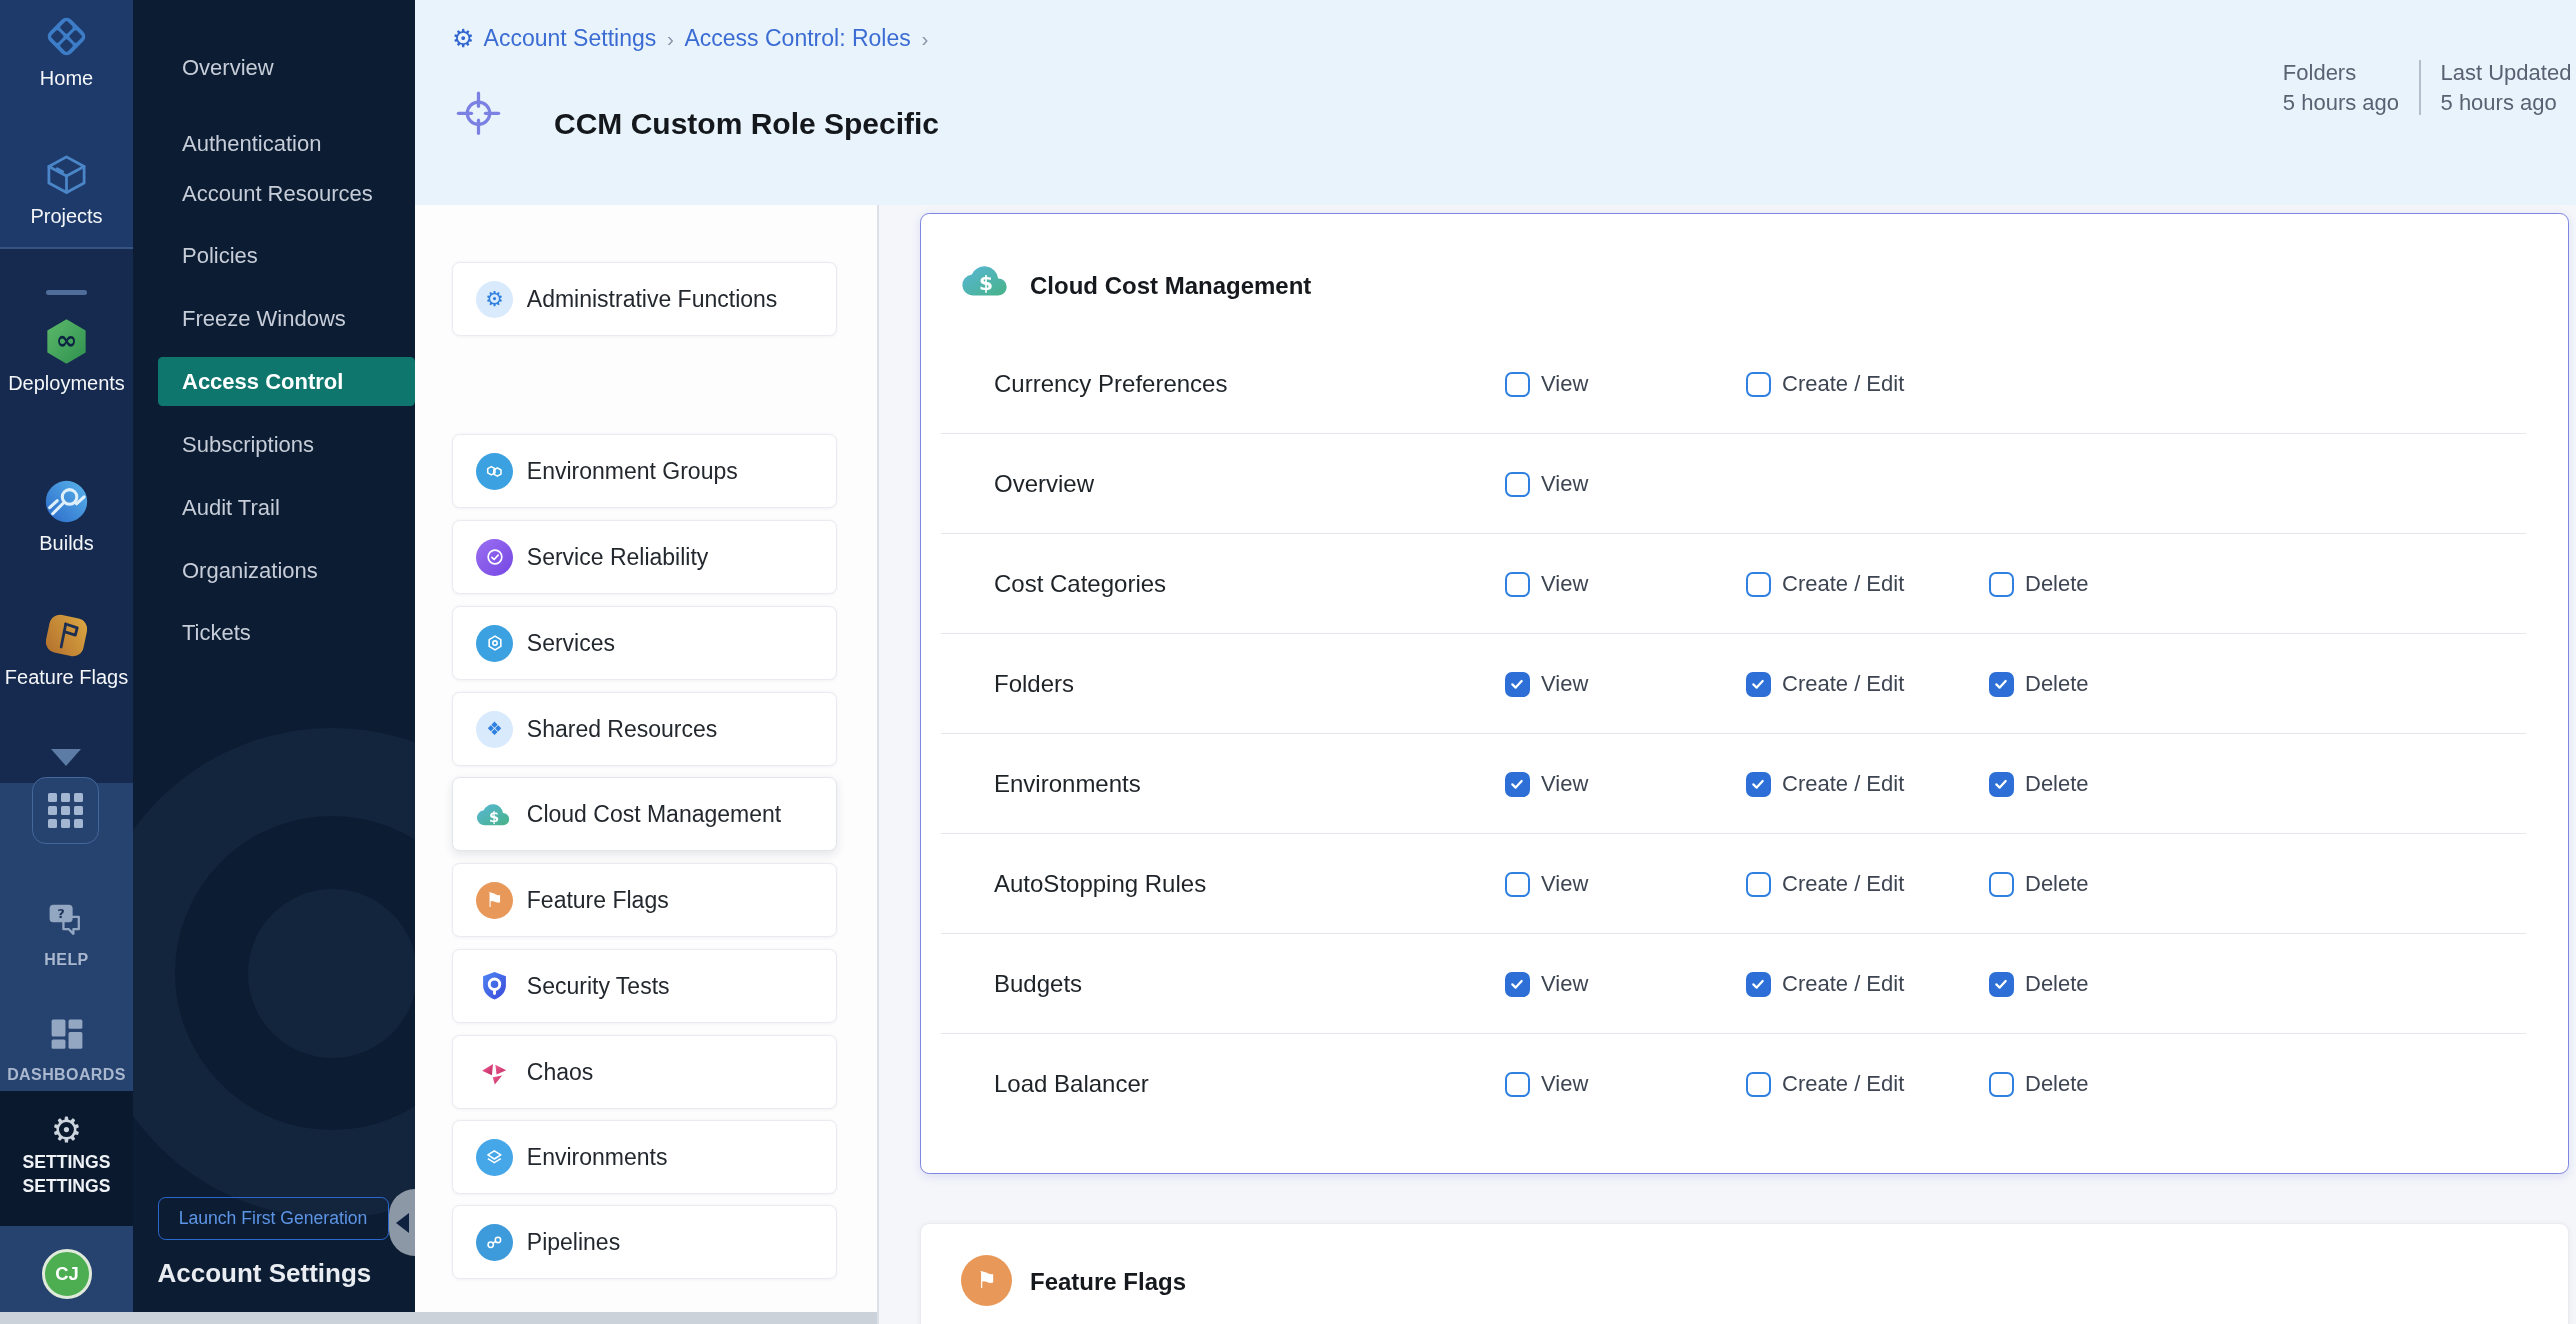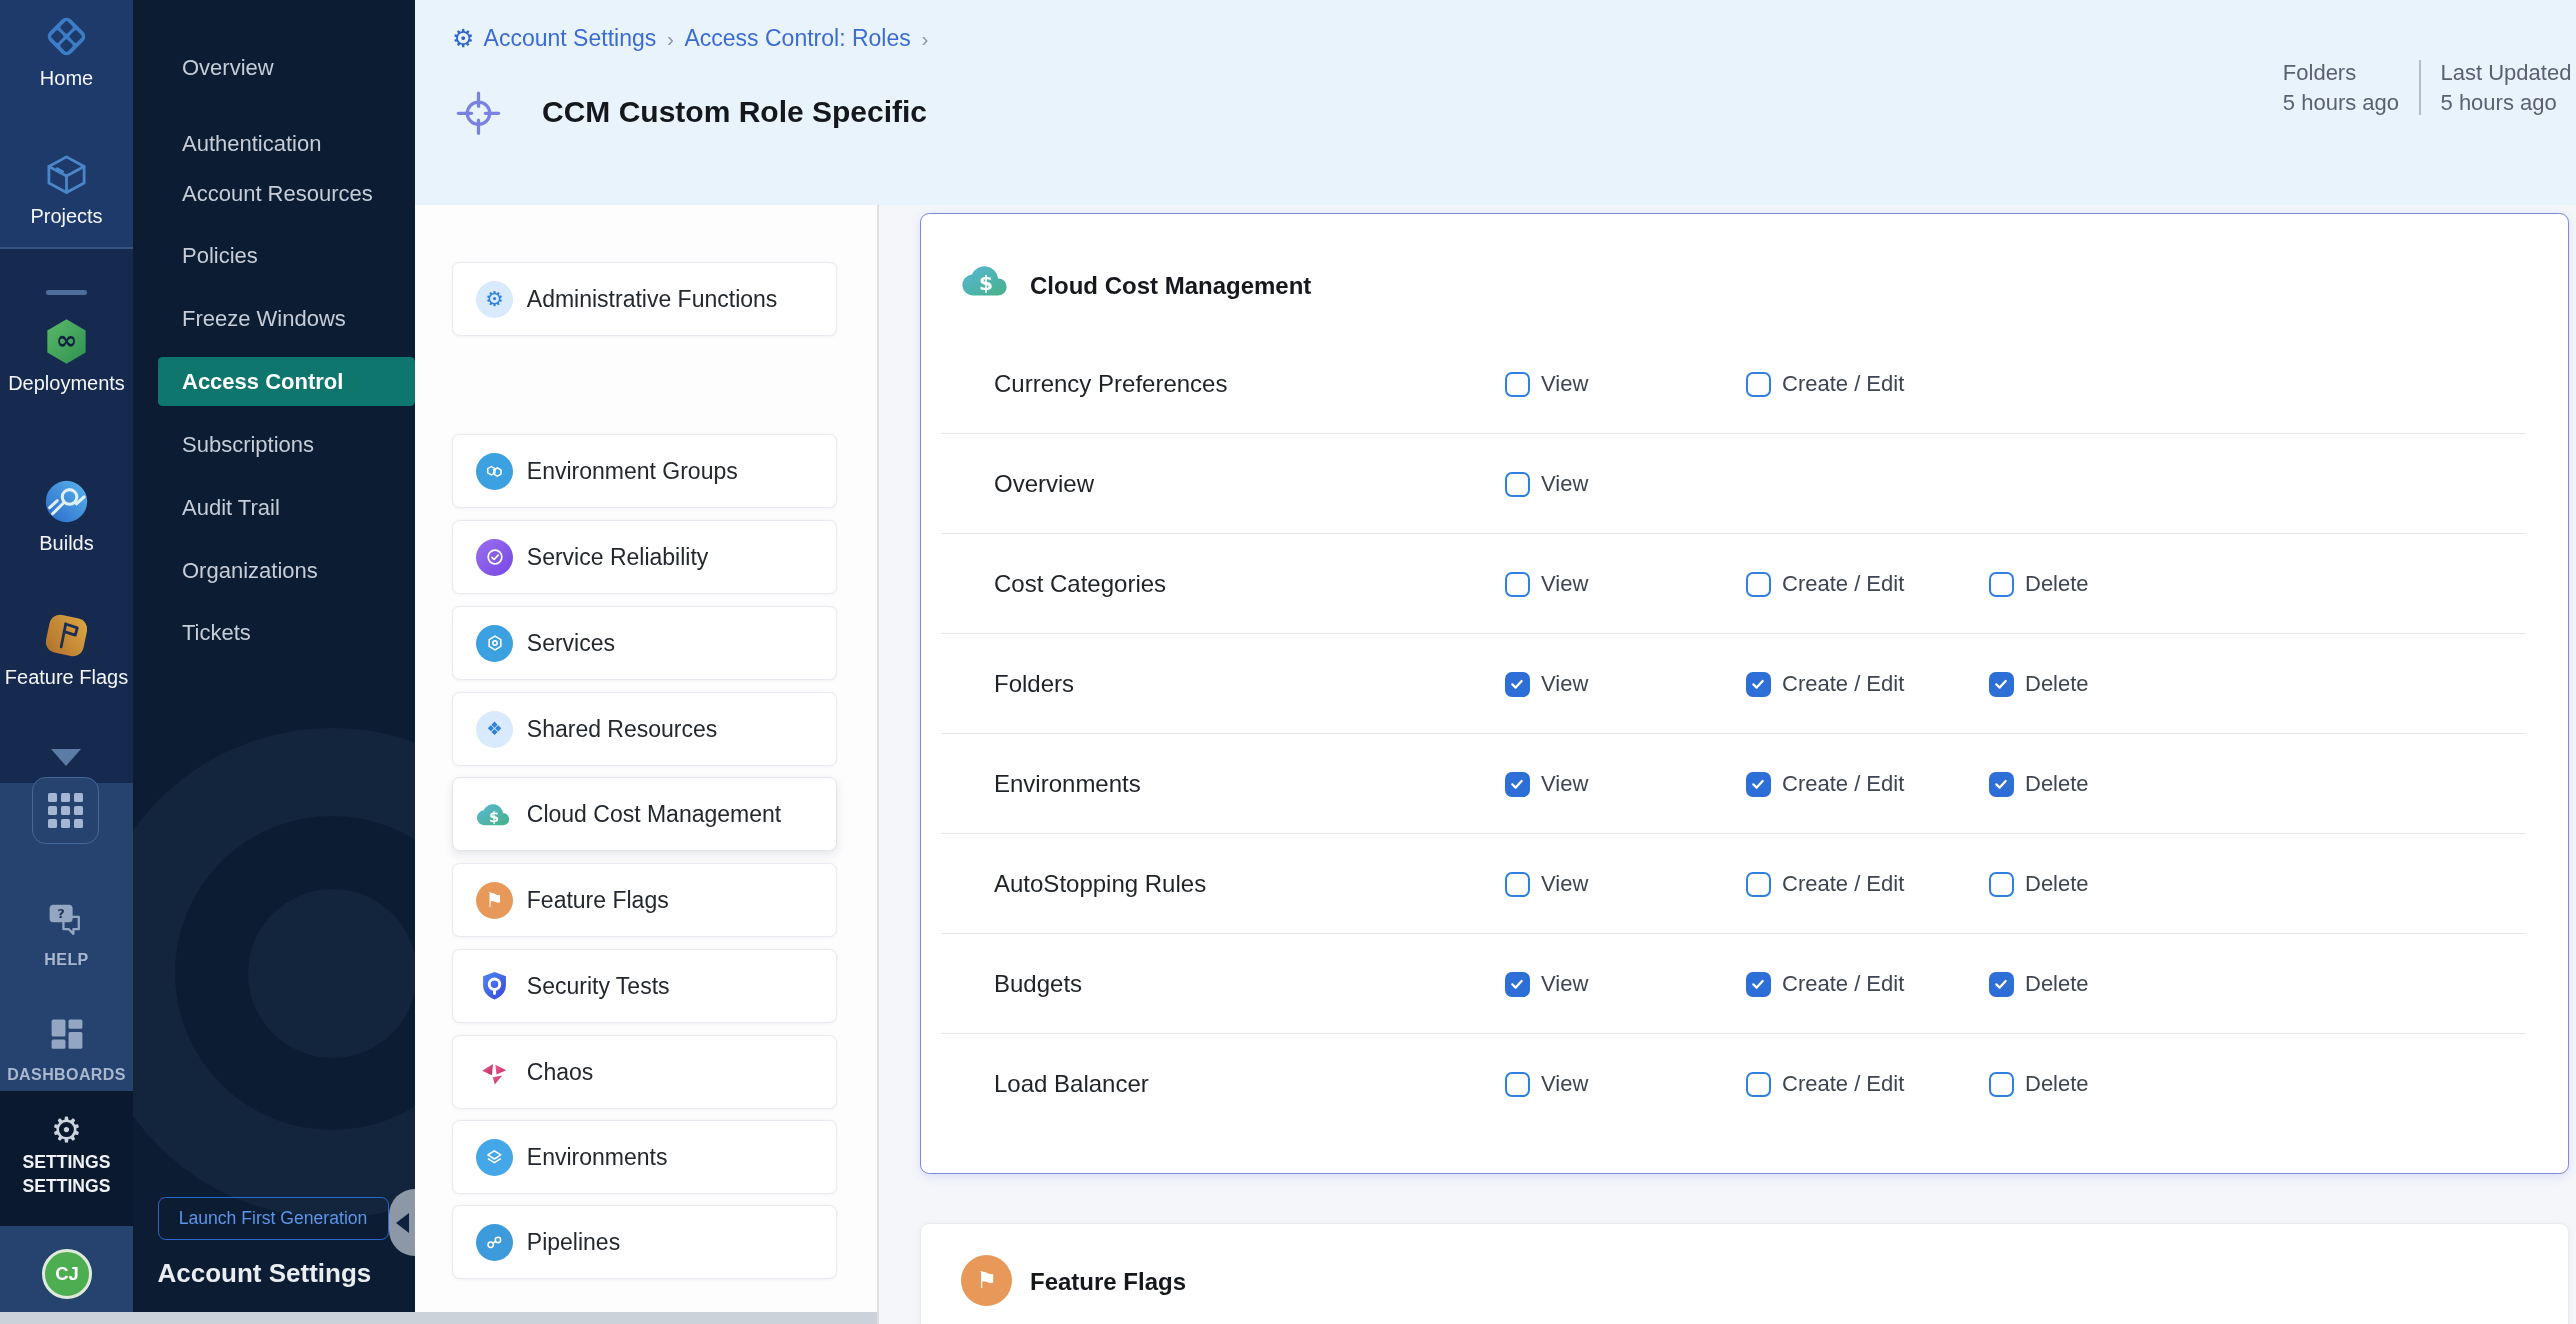--- a/index.html
+++ b/index.html
@@ -256,21 +256,21 @@
   </div>
   <div class="title-icon">
     <svg width="51" height="51" viewBox="0 0 66 66" fill="none" stroke="#7b81e2" stroke-width="4.2" stroke-linecap="round">
       <circle cx="33" cy="34" r="14.5"></circle>
         <path d="M33 8 V25"></path>
         <path d="M33 43 V60"></path>
         <path d="M7 34 H24"></path>
         <path d="M42 34 H59"></path>
     </svg>
   </div>
-  <h1 class="page-title" style="margin:0">CCM Custom Role Specific</h1>
+  <h1 class="page-title" style="margin:12px">CCM Custom Role Specific</h1>
   <div class="meta">
     <div>
       <div>Folders</div>
       <div>5 hours ago</div>
     </div>
     <div class="meta-divider"></div>
     <div>
       <div>Last Updated</div>
       <div>5 hours ago</div>
     </div>

